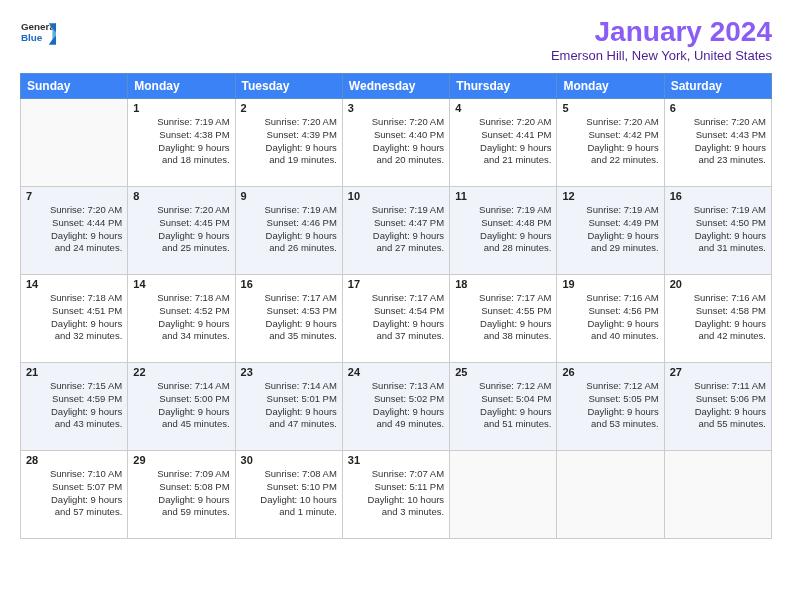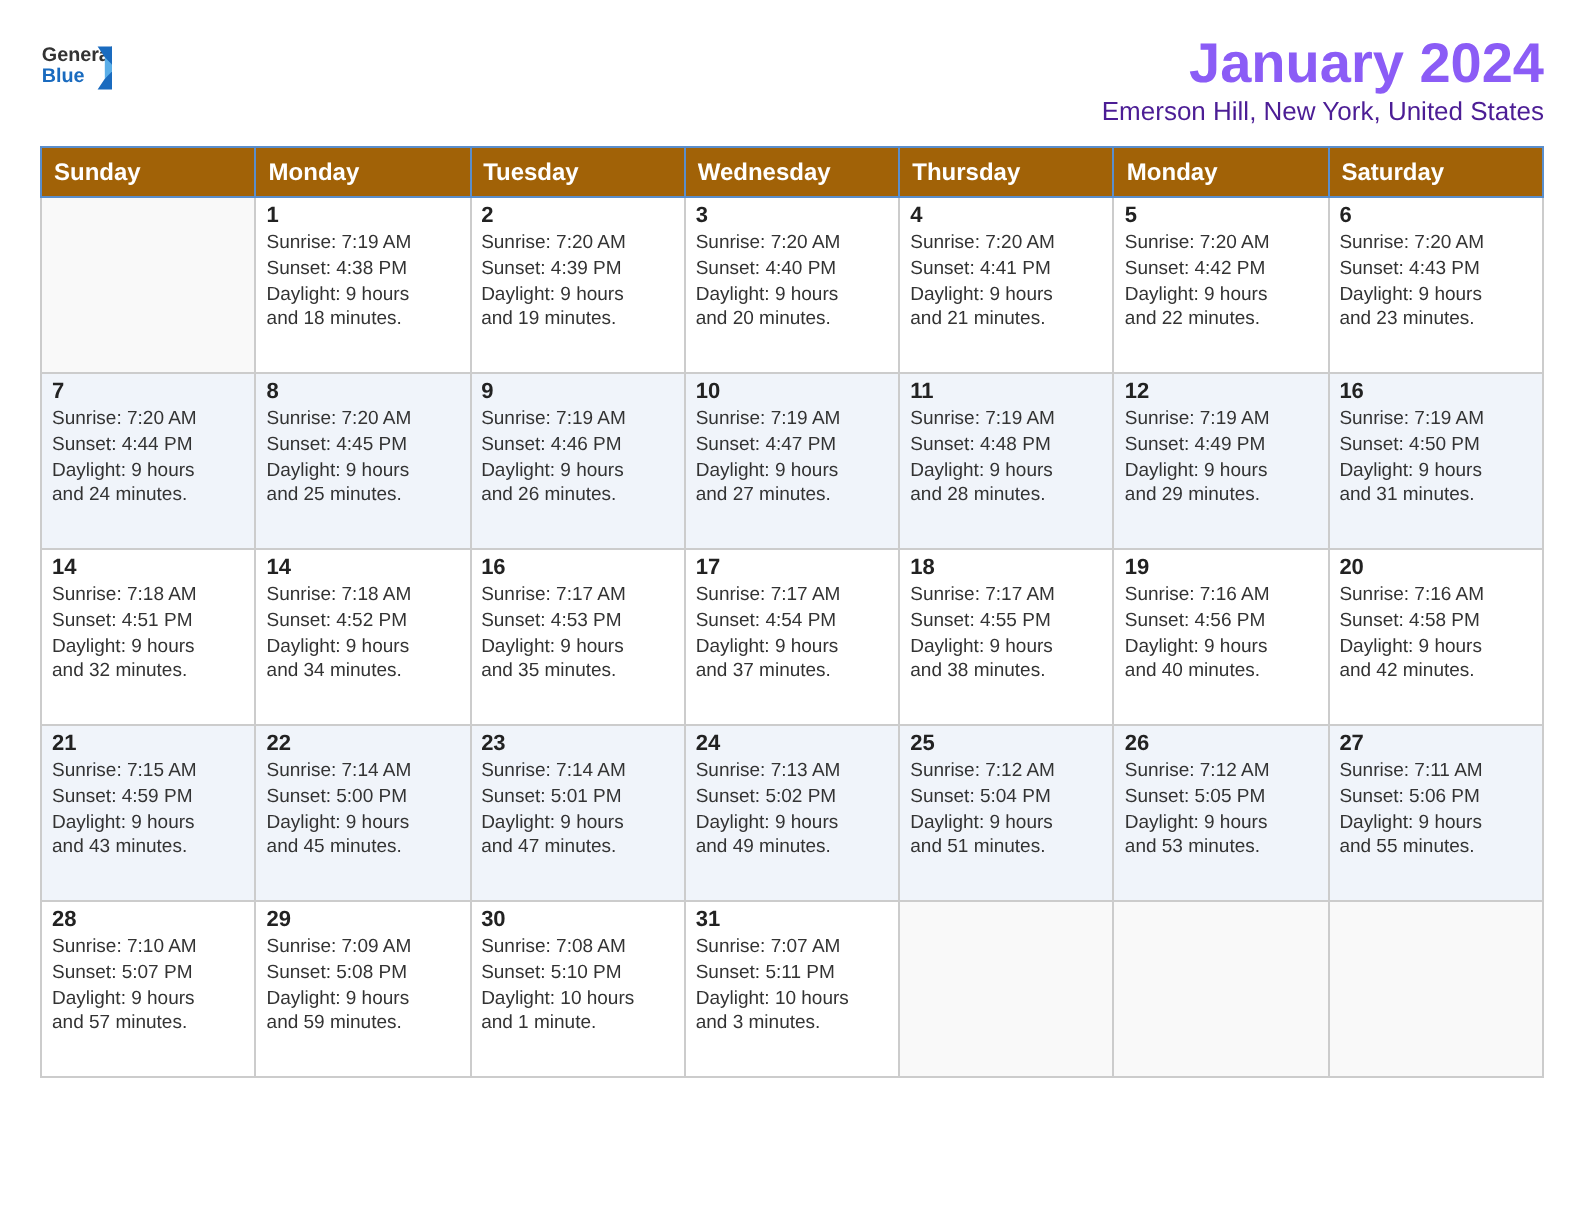--- a/index.html
+++ b/index.html
@@ -41,21 +41,21 @@
     .location {
       font-size: 13px;
       color: #4c1d95;
     }
     .calendar {
       width: 100%;
       border-collapse: collapse;
       table-layout: fixed;
     }
     .calendar th {
-      background: #a16207;
+      background: #3b82f6;
       color: #fff;
       font-size: 12px;
       font-weight: bold;
       text-align: left;
       padding: 5px 6px;
       border: 1px solid #5a8ecc;
     }
     .calendar td {
       vertical-align: top;
       border: 1px solid #ccc;
@@ -72,20 +72,21 @@
       font-size: 11px;
       font-weight: bold;
       color: #222;
       display: block;
       margin-bottom: 2px;
     }
     .cell-info {
       font-size: 9.5px;
       line-height: 1.35;
       color: #333;
+      text-align: right;
     }
     .empty-cell {
       background: #f9f9f9 !important;
     }
     .row-alt td {
       background: #eef2f9;
     }
   </style>
 </head>
 <body>

